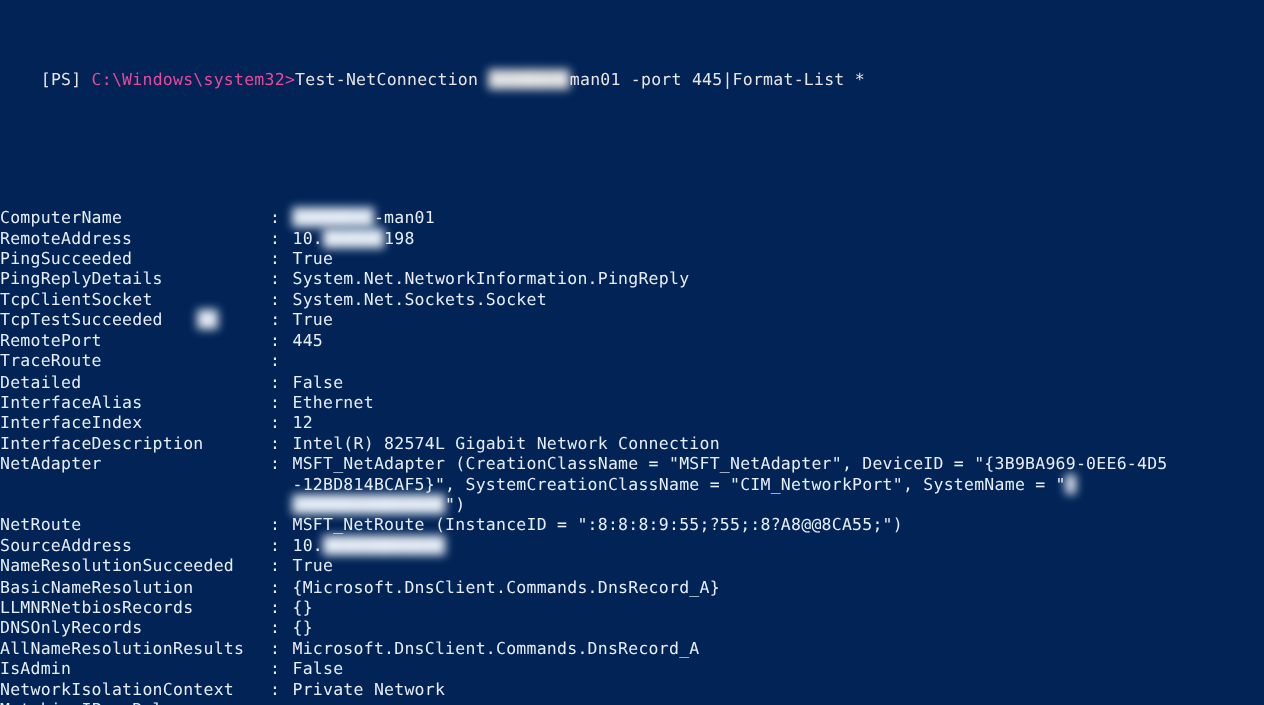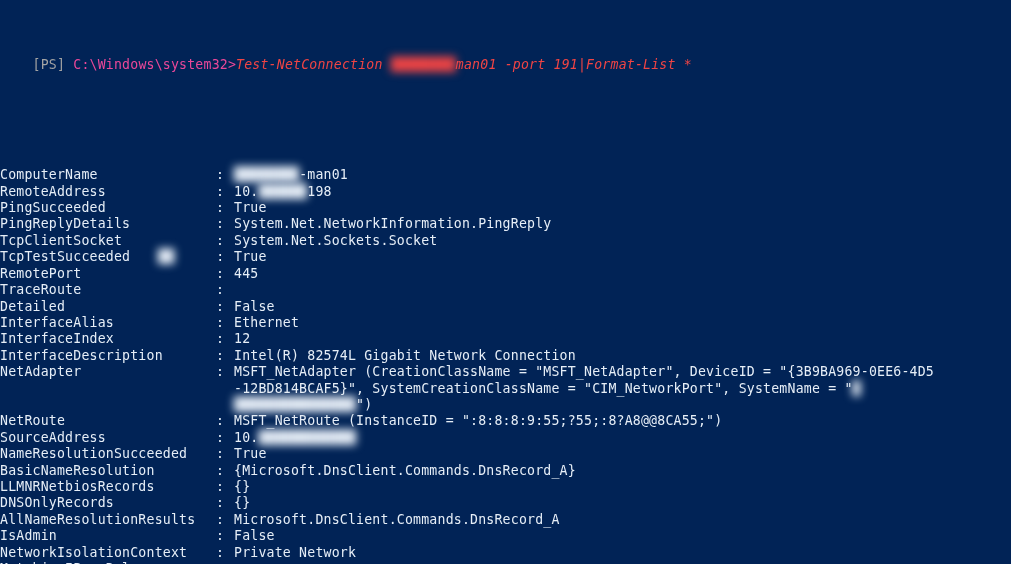--- a/index.html
+++ b/index.html
@@ -13,33 +13,33 @@
     line-height: 16.4px;
     color: #e6eef7;
     overflow: hidden;
     font-weight: 400;
     letter-spacing: 0.2px;
   }
   .terminal {
     padding: 8px 0 0 0;
     white-space: pre;
   }
-  .prompt .ps     { color: #a3a3a3; }
+  .prompt .ps     { color: #e5e5e5; }
   .prompt .path   { color: #ec4899; }
-  .prompt .cmd    { color: #ef4444; font-style: italic; }
+  .prompt .cmd    { color: #e5e5e5; }
   .blur           { filter: blur(4px); }
   .kv-block       { margin-top: 28px; }
   .row            { display: flex; }
   .k              { width: 216px; flex: 0 0 216px; }
   .c              { width: 18px; flex: 0 0 18px; text-align: left; }
   .v              { flex: 1 1 auto; min-width:0; }
   .indent-val     { padding-left: 234px; }
 </style>
 </head>
 <body>
 
 <div class="terminal">
   <div class="prompt">
-    <span class="ps">[PS]</span><span class="path"> C:\Windows\system32&gt;</span><span class="cmd">Test-NetConnection </span><span class="cmd blur">████████</span><span class="cmd">man01 -port 191|Format-List *</span>
+    <span class="ps">[PS]</span><span class="path"> C:\Windows\system32&gt;</span><span class="cmd">Test-NetConnection </span><span class="cmd blur">████████</span><span class="cmd">man01 -port 445|Format-List *</span>
   </div>
 
   <div class="kv-block" id="kv"><div class="row"><span class="k">ComputerName</span><span class="c">: </span><span class="v"><span></span><span class="blur">████████</span><span>-man01</span></span></div><div class="row"><span class="k">RemoteAddress</span><span class="c">: </span><span class="v"><span>10.</span><span class="blur">██████</span><span>198</span></span></div><div class="row"><span class="k">PingSucceeded</span><span class="c">: </span><span class="v">True</span></div><div class="row"><span class="k">PingReplyDetails</span><span class="c">: </span><span class="v">System.Net.NetworkInformation.PingReply</span></div><div class="row"><span class="k">TcpClientSocket</span><span class="c">: </span><span class="v">System.Net.Sockets.Socket</span></div><div class="row"><span class="k">TcpTestSucceeded</span><span class="c"><span class="blur" style="position: relative; left: -58px; margin-right: -16px;">██</span>: </span><span class="v">True</span></div><div class="row"><span class="k">RemotePort</span><span class="c">: </span><span class="v">445</span></div><div class="row"><span class="k">TraceRoute</span><span class="c">: </span><span class="v"></span></div><div class="row"><span class="k">Detailed</span><span class="c">: </span><span class="v">False</span></div><div class="row"><span class="k">InterfaceAlias</span><span class="c">: </span><span class="v">Ethernet</span></div><div class="row"><span class="k">InterfaceIndex</span><span class="c">: </span><span class="v">12</span></div><div class="row"><span class="k">InterfaceDescription</span><span class="c">: </span><span class="v">Intel(R) 82574L Gigabit Network Connection</span></div><div class="row"><span class="k">NetAdapter</span><span class="c">: </span><span class="v">MSFT_NetAdapter (CreationClassName = "MSFT_NetAdapter", DeviceID = "{3B9BA969-0EE6-4D5</span></div><div class="row"><span class="v indent-val"><span>-12BD814BCAF5}", SystemCreationClassName = "CIM_NetworkPort", SystemName = "</span><span class="blur">█</span><span></span></span></div><div class="row"><span class="v indent-val"><span></span><span class="blur">███████████████</span><span>")</span></span></div><div class="row"><span class="k">NetRoute</span><span class="c">: </span><span class="v">MSFT_NetRoute (InstanceID = ":8:8:8:9:55;?55;:8?A8@@8CA55;")</span></div><div class="row"><span class="k">SourceAddress</span><span class="c">: </span><span class="v"><span>10.</span><span class="blur">████████████</span><span></span></span></div><div class="row"><span class="k">NameResolutionSucceeded</span><span class="c">: </span><span class="v">True</span></div><div class="row"><span class="k">BasicNameResolution</span><span class="c">: </span><span class="v">{Microsoft.DnsClient.Commands.DnsRecord_A}</span></div><div class="row"><span class="k">LLMNRNetbiosRecords</span><span class="c">: </span><span class="v">{}</span></div><div class="row"><span class="k">DNSOnlyRecords</span><span class="c">: </span><span class="v">{}</span></div><div class="row"><span class="k">AllNameResolutionResults</span><span class="c">: </span><span class="v">Microsoft.DnsClient.Commands.DnsRecord_A</span></div><div class="row"><span class="k">IsAdmin</span><span class="c">: </span><span class="v">False</span></div><div class="row"><span class="k">NetworkIsolationContext</span><span class="c">: </span><span class="v">Private Network</span></div><div class="row"><span class="k">MatchingIPsecRules</span><span class="c">: </span><span class="v"></span></div></div>
 </div>
 
 </body></html>

